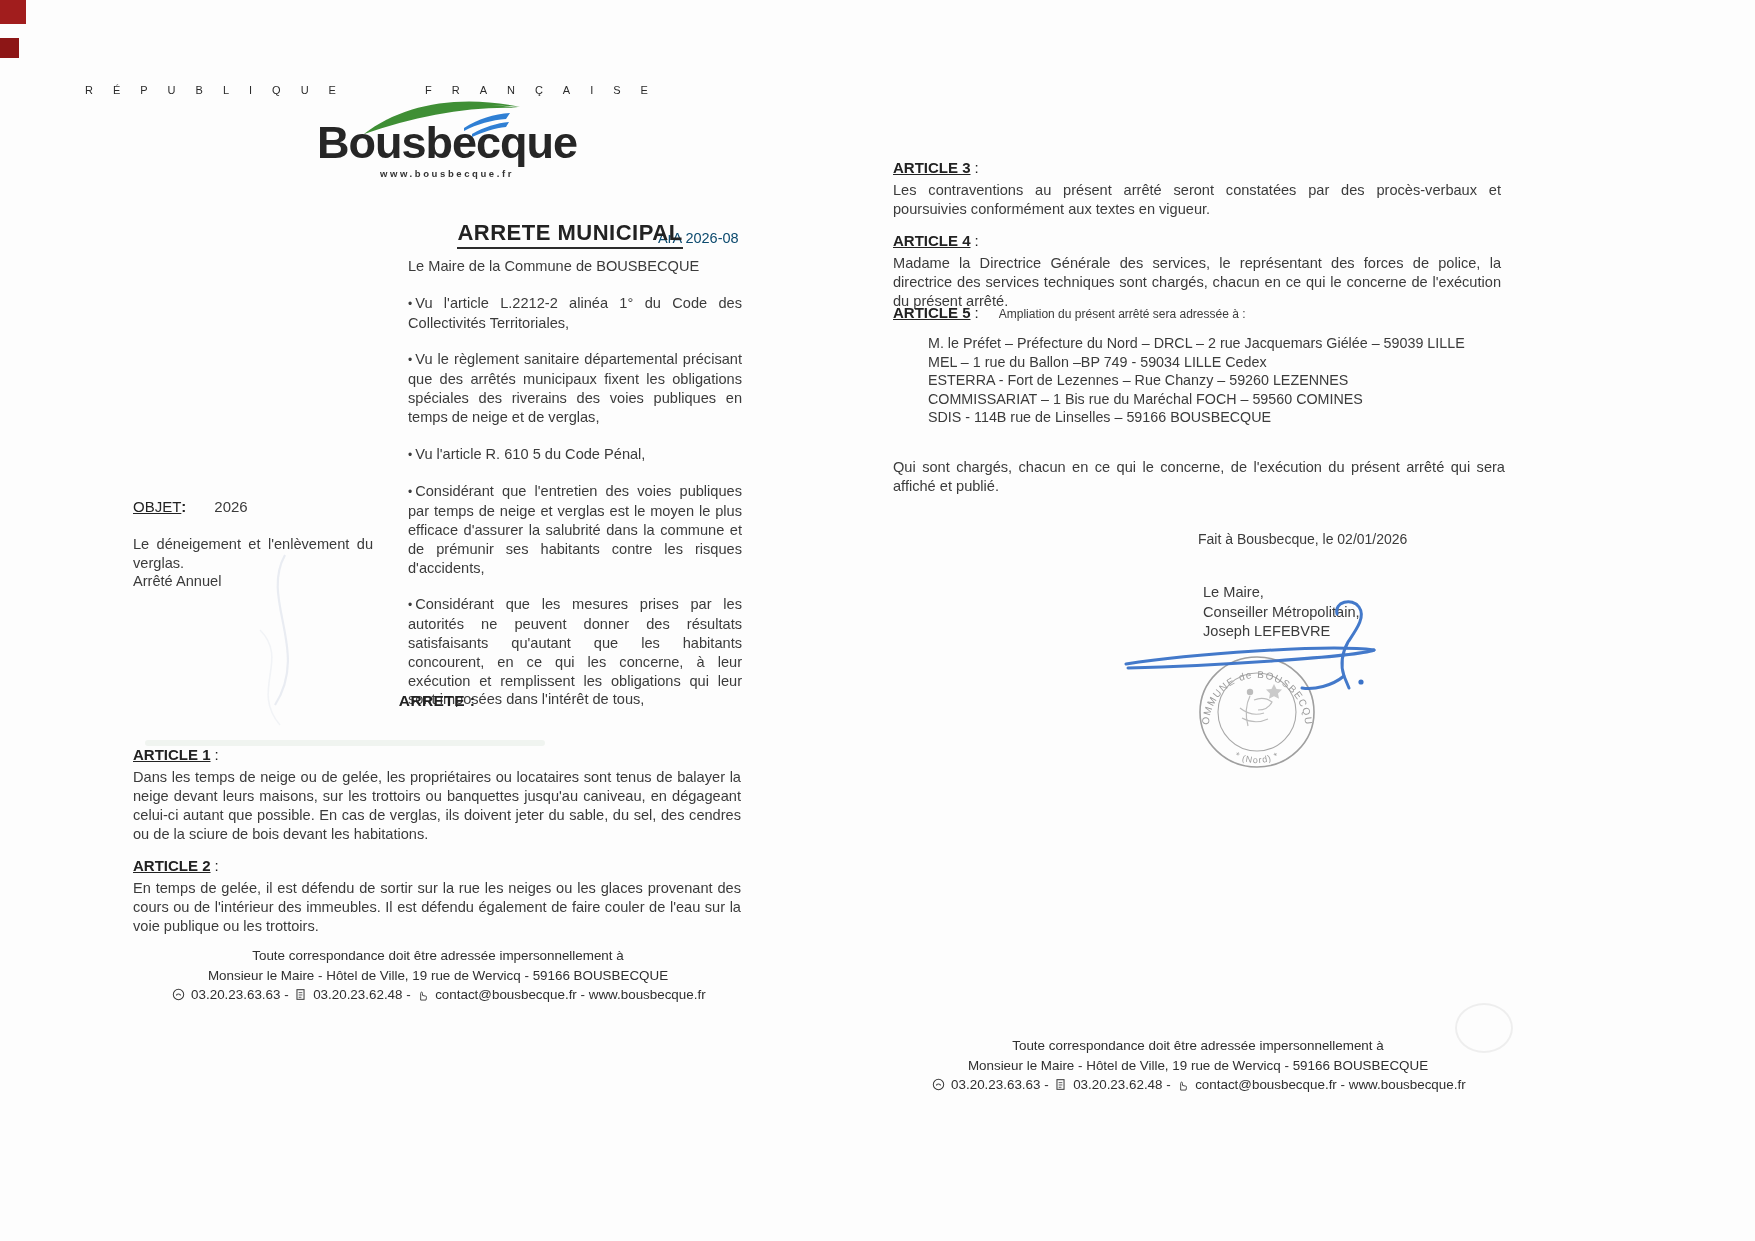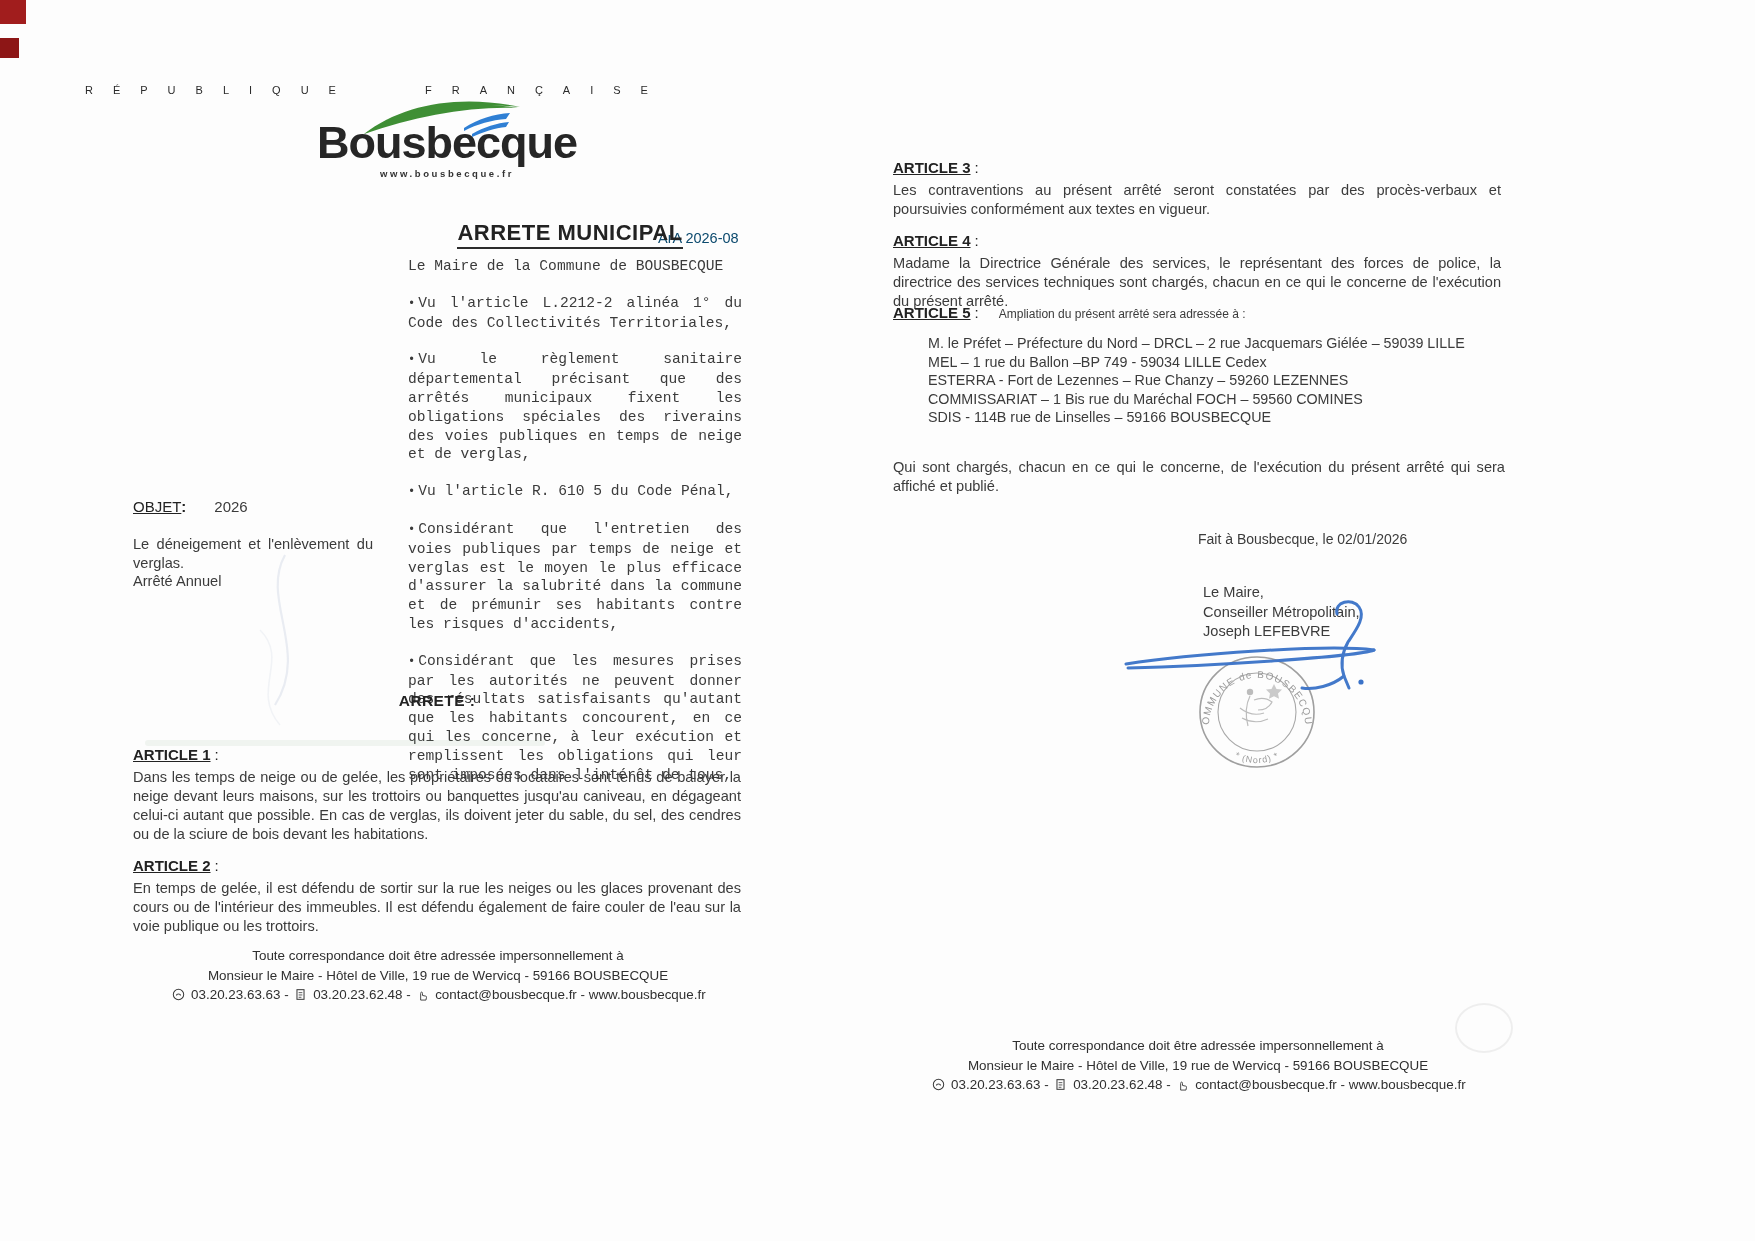--- a/index.html
+++ b/index.html
@@ -23,21 +23,21 @@
                letter-spacing:2.6px; color:#333; }
 
   .doc-ref { left:658px; top:198px; font-size:14.5px; color:#0c4a6e;margin-top:32px; }
 
   .doc-title { left:400px; top:220px; width:340px; text-align:center; }
   .doc-title span { display:inline-block; font-size:22px; font-weight:bold; color:#222;
                     border-bottom:2px solid #2c2c2c; padding-bottom:1px; letter-spacing:.5px; }
 
   .main-col { left:408px; top:257px; width:334px; font-size:14.6px; line-height:18.8px;
               text-align:justify; }
-  .main-col p { margin-bottom:18px;font-family:Liberation Mono, monospace; }
+  .main-col p { margin-bottom:18px; }
   .bullet-glyph { font-size:12px; margin-right:3px; }
 
   .objet-block { left:133px; top:498px; width:240px; font-size:14.6px; line-height:18.8px; }
   .objet-label { font-weight:normal; font-size:15px; text-decoration:underline; color:#222; }
   .objet-colon { font-weight:bold; font-size:15px; color:#222; }
   .objet-year  { margin-left:28px; font-size:15px; }
   .objet-text  { margin-top:18px; text-align:justify; }
 
   .arrete-heading { left:133px; top:692px; width:608px; text-align:center; }
   .arrete-heading span { font-size:15.5px; font-weight:bold; color:#222;

